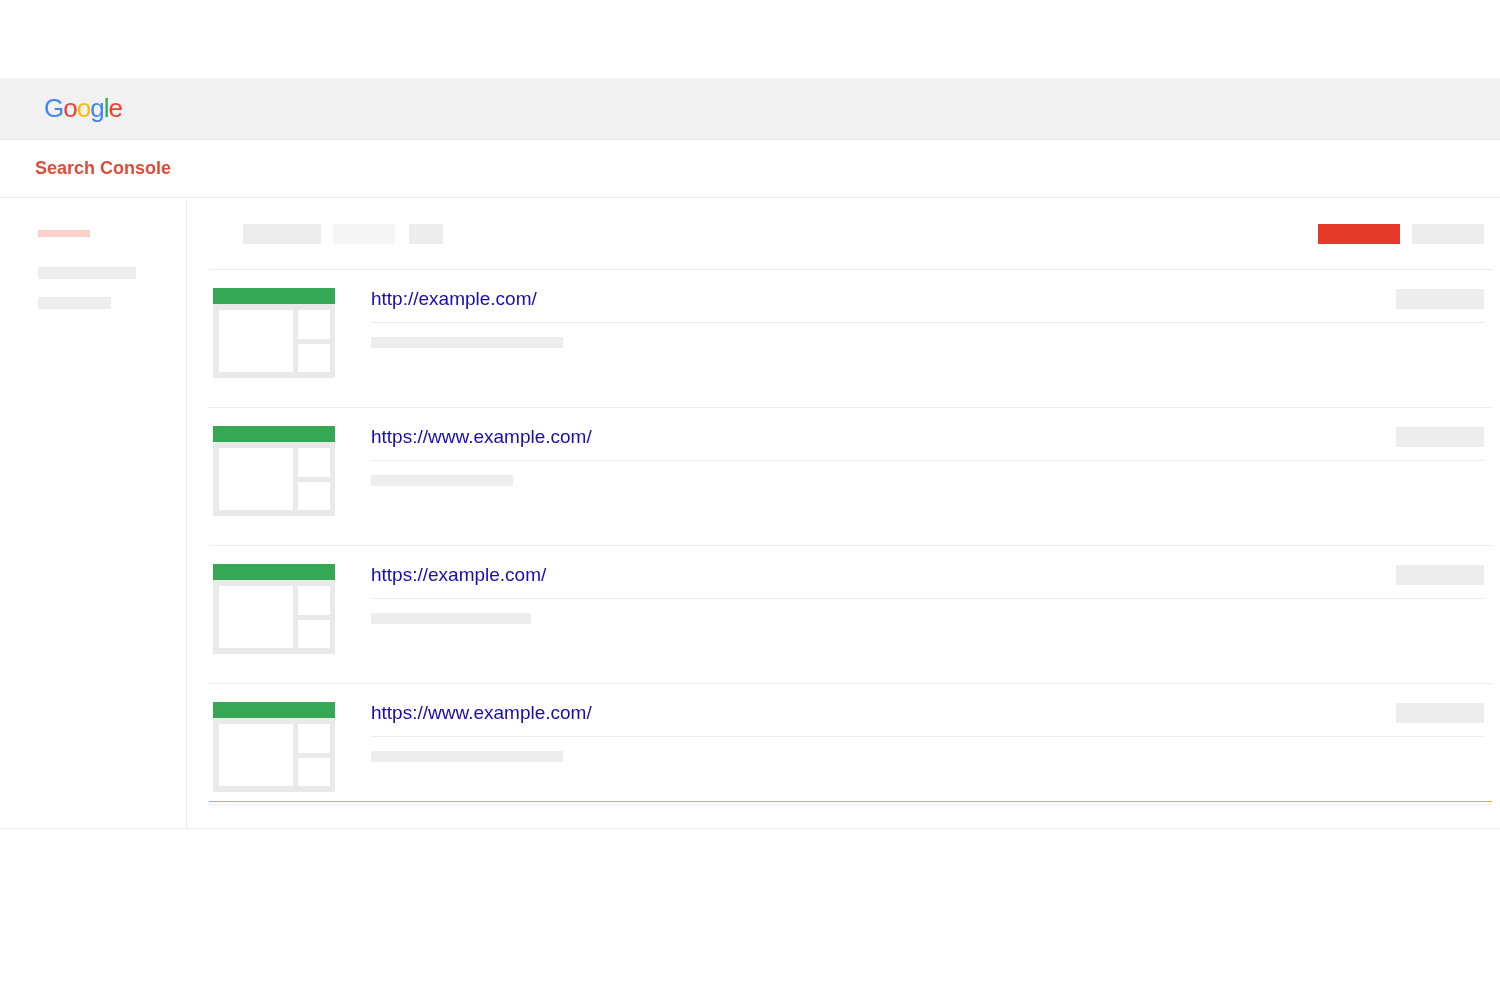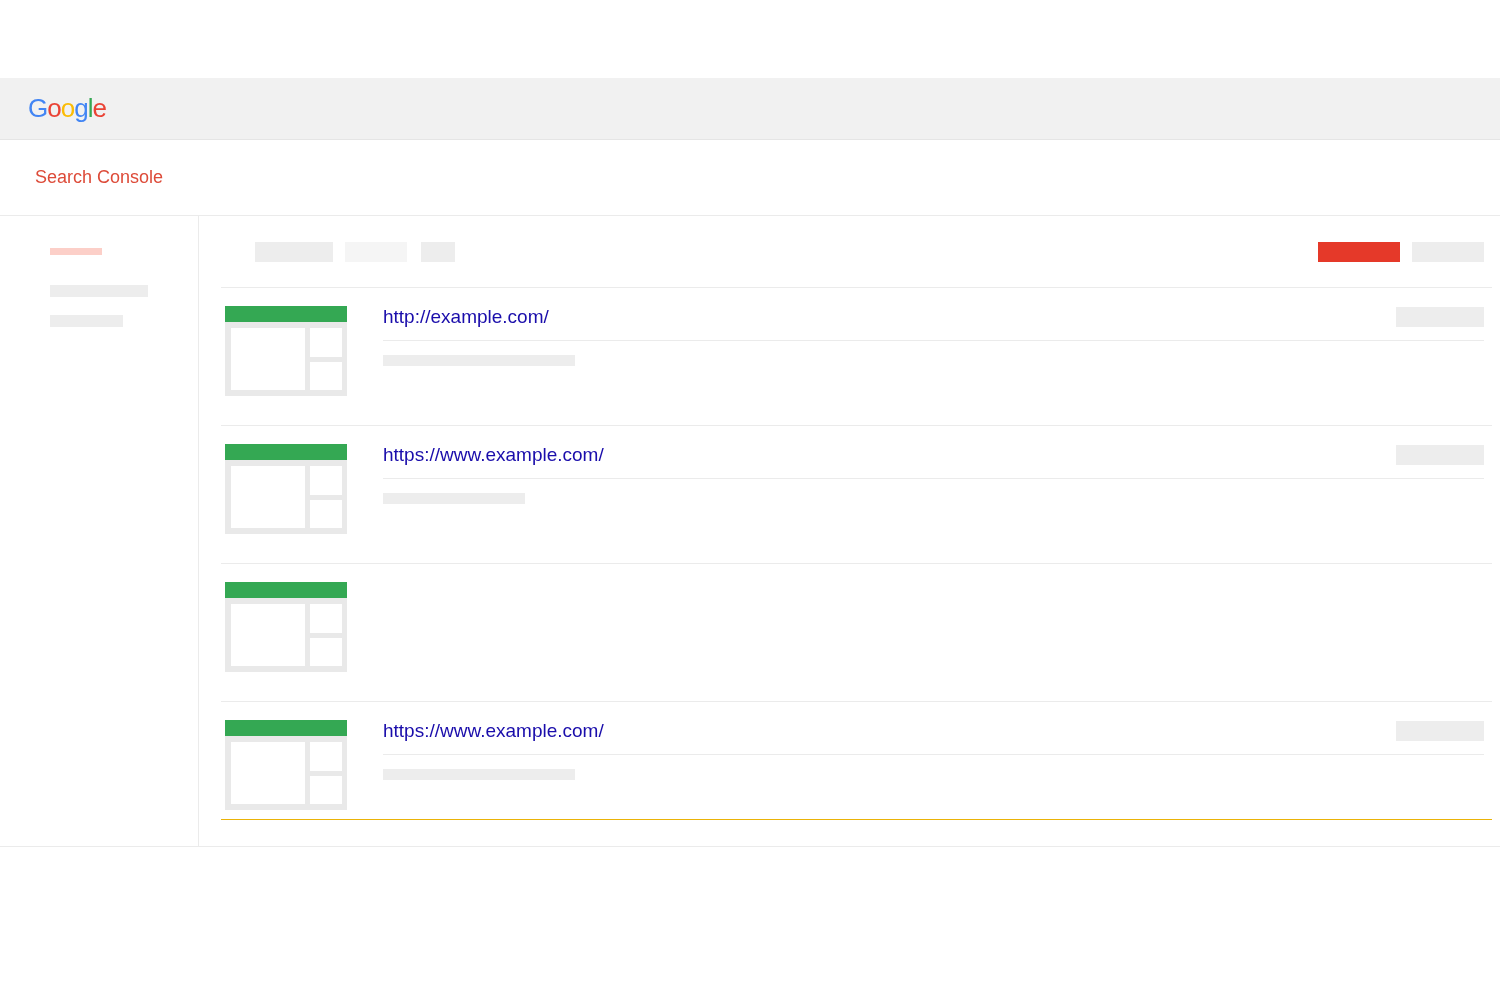--- a/index.html
+++ b/index.html
@@ -15,46 +15,46 @@
       overflow: hidden;
     }
     .page-wrapper {
       padding-top: 78px;
     }
     .header-bar {
       background: #f1f1f1;
       height: 62px;
       display: flex;
       align-items: center;
-      padding-left: 28px;
+      padding-left: 44px;
       border-bottom: 1px solid #e5e5e5;
     }
     .google-logo {
       font-size: 26px;
       font-weight: 500;
       letter-spacing: -1px;
     }
     .g-blue { color: #4285F4; }
     .g-red { color: #EA4335; }
     .g-yellow { color: #FBBC05; }
     .g-green { color: #34A853; }
     .subheader {
-      height: 76px;
+      height: 58px;
       display: flex;
       align-items: center;
       padding-left: 35px;
       border-bottom: 1px solid #ebebeb;
+      font-weight: bold;
     }
     .subheader-title {
       color: #dd4b39;
       font-size: 18px;
     }
     .content-area {
       display: flex;
-      margin-left: 12px;
     }
     .sidebar {
       width: 187px;
       padding: 32px 0 0 38px;
       border-right: 1px solid #ebebeb;
       min-height: 630px;
     }
     .sidebar-item-active {
       width: 52px;
       height: 7px;
@@ -271,20 +271,27 @@
         <div class="thumbnail">
           <div class="thumb-top"></div>
           <div class="thumb-body">
             <div class="thumb-main"></div>
             <div class="thumb-side">
               <div class="thumb-side-box"></div>
               <div class="thumb-side-box"></div>
             </div>
           </div>
         </div>
+        <div class="property-details">
+          <div class="property-header-row">
+            <a href="#" class="property-url">https://example.com/</a>
+            <div class="property-action"></div>
+          </div>
+          <div class="property-subline w3"></div>
+        </div>
       </div>
 
       <div class="property-row" style="min-height:118px;">
         <div class="thumbnail">
           <div class="thumb-top"></div>
           <div class="thumb-body">
             <div class="thumb-main"></div>
             <div class="thumb-side">
               <div class="thumb-side-box"></div>
               <div class="thumb-side-box"></div>

